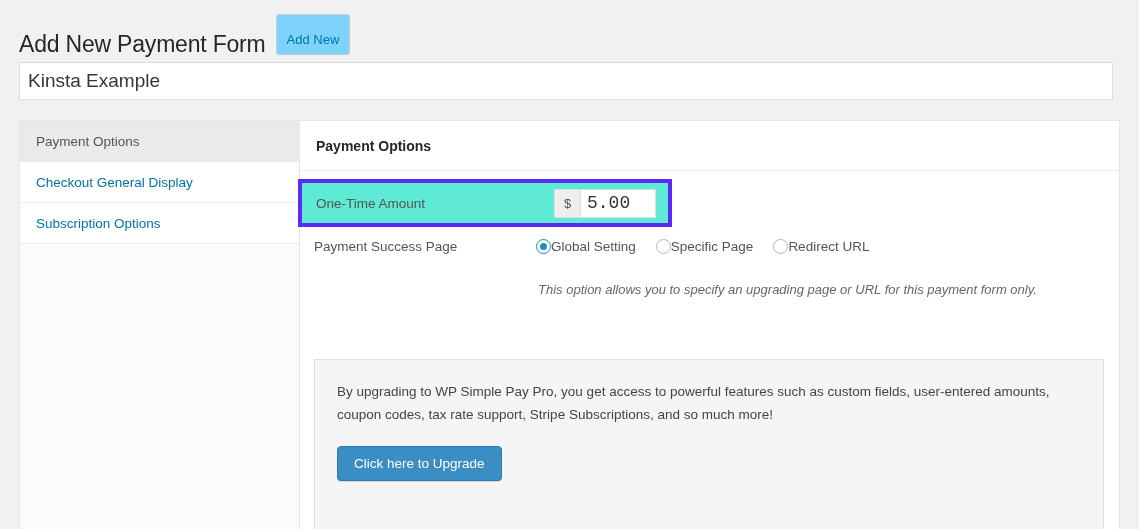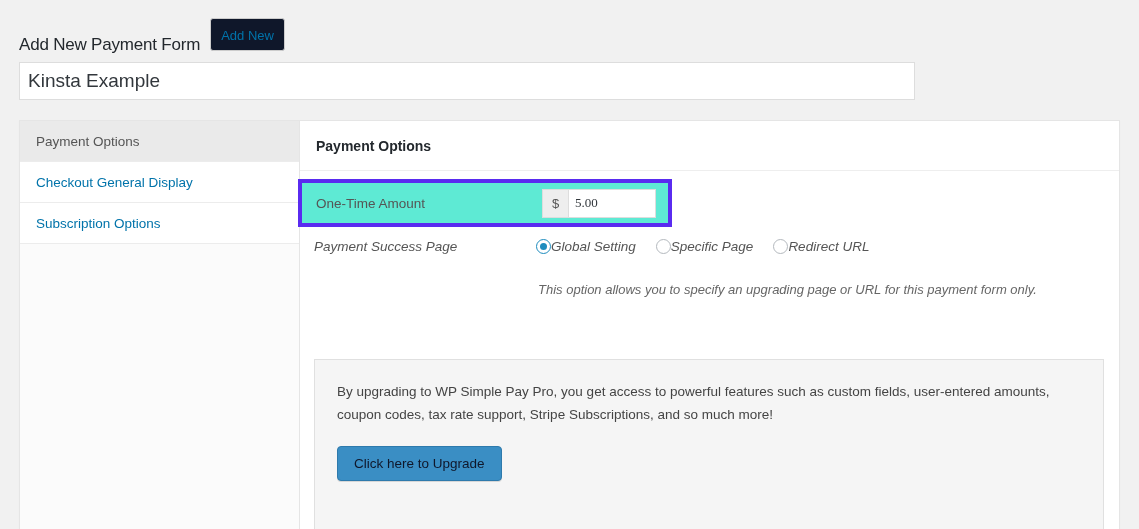--- a/index.html
+++ b/index.html
@@ -16,45 +16,45 @@
 
   
   .page-head {
     display: flex;
     align-items: center;
     gap: 10px;
     padding: 16px 0 0 19px;
     height: 52px;
   }
   .page-title {
-    font-size: 17px;
+    font-size: 23px;
     font-weight: 400;
     color: #23282d;
     line-height: 29px;
     letter-spacing: -0.2px;
     margin-top: 21px;
   }
   .add-new-btn {
     display: inline-block;
     font-size: 13px;
     line-height: 24px;
     color: #0073aa;
-    background: #0f172a;
+    background: #7dd3fc;
     border: 1px solid #ccc;
     border-radius: 3px;
-    padding: 5px 10px 2px;
+    padding: 13px 10px 2px;
     text-decoration: none;
     cursor: pointer;
     white-space: nowrap;
   }
 
   
   .title-wrap { padding: 10px 19px 0 19px; }
   .title-input {
-    width: 896px;
+    width: 1094px;
     height: 38px;
     font-size: 19px;
     font-family: "Liberation Sans", sans-serif;
     color: #32373c;
     padding: 3px 8px;
     border: 1px solid #ddd;
     background: #fff;
     outline: none;
     box-shadow: 0 0 0 transparent;
   }
@@ -141,39 +141,38 @@
     display: flex;
     align-items: center;
     justify-content: center;
     background: #eee;
     border: 1px solid #ddd;
     border-right: none;
     font-size: 13px;
     color: #555;
   }
   .amount-input {
-    width: 88px;
+    width: 76px;
     border: 1px solid #ddd;
     background: #fff;
-    font-size: 13px;
-    font-family: Liberation Serif, serif;
+    font-size: 18px;
+    font-family: Liberation Mono, monospace;
     color: #32373c;
     padding: 0 6px;
     outline: none;
   }
 
   
   .success-row {
     position: absolute;
     left: 0;
     top: 118px;
     width: 100%;
     display: flex;
     align-items: flex-end;
-    font-style: italic;
   }
   .sr-label {
     width: 236px;
     padding-left: 14px;
     font-size: 13.5px;
     color: #555;
   }
   .radios { display: flex; align-items: center; gap: 20px; }
   .radio-opt {
     display: flex;
@@ -233,21 +232,21 @@
     font-size: 13.5px;
     color: #444;
     line-height: 23px;
     margin-bottom: 20px;
   }
   .promo-btn {
     display: inline-block;
     background: #3a8ec4;
     border: 1px solid #2e7aac;
     border-radius: 4px;
-    color: #0f172a;
+    color: #ffffff;
     font-size: 13.5px;
     font-family: "Liberation Sans", sans-serif;
     padding: 9px 16px;
     cursor: pointer;
     box-shadow: 0 1px 0 rgba(0,0,0,.12);
   }
 </style>
 </head>
 <body>
 

